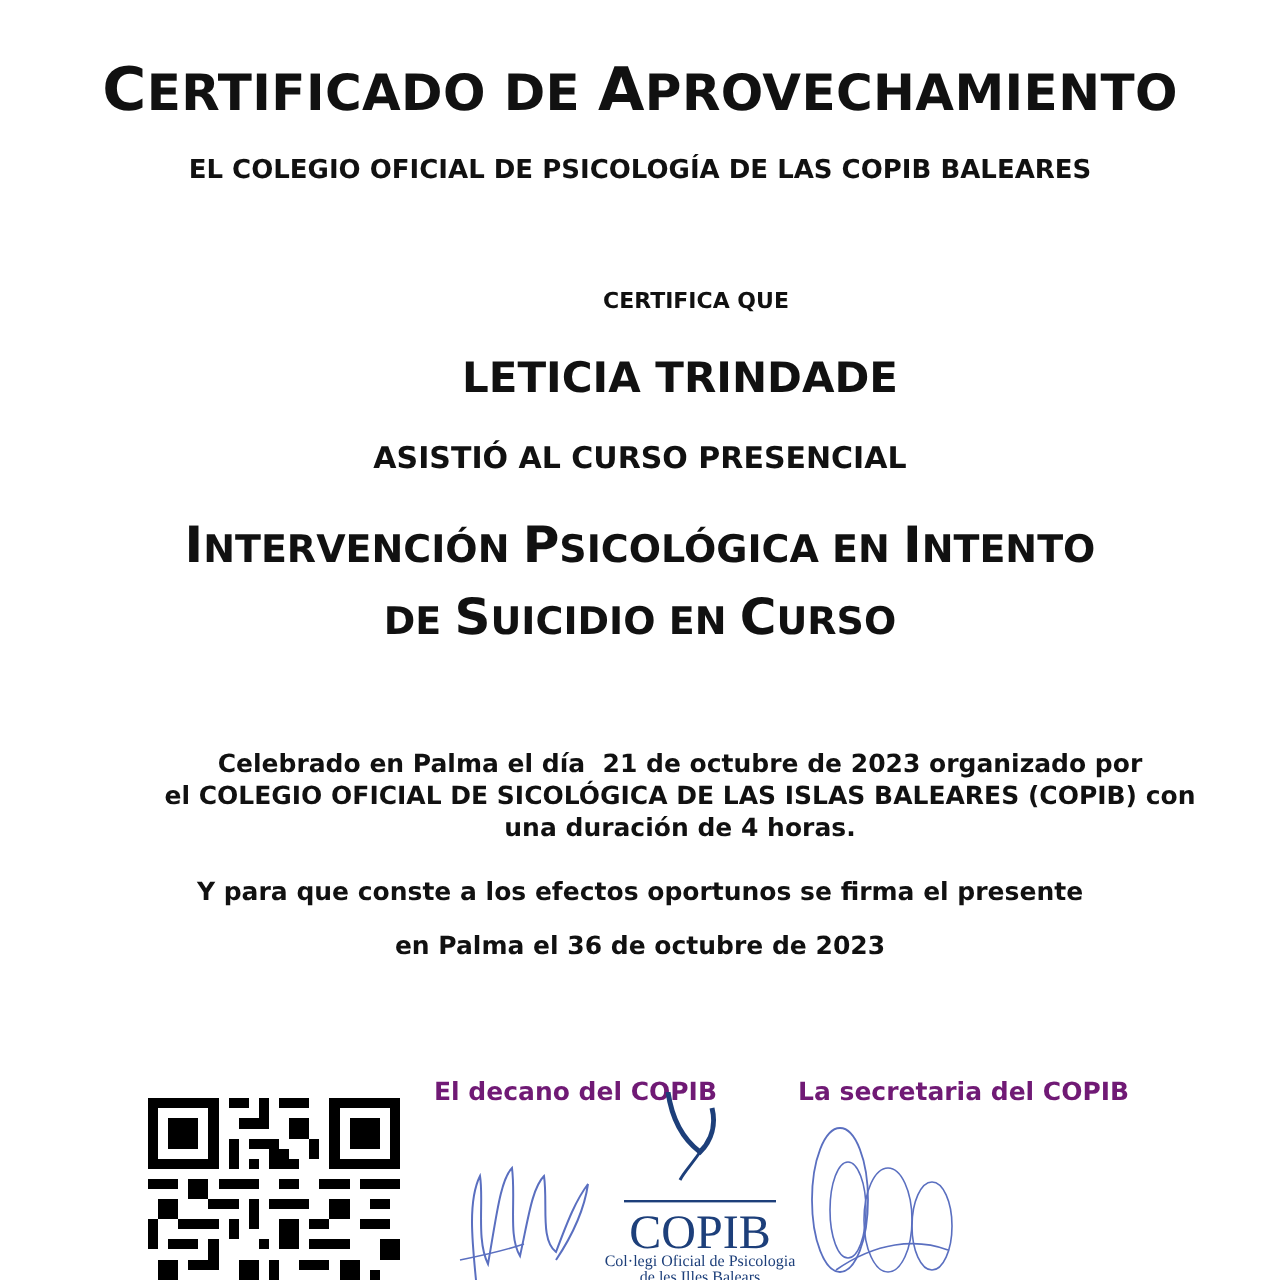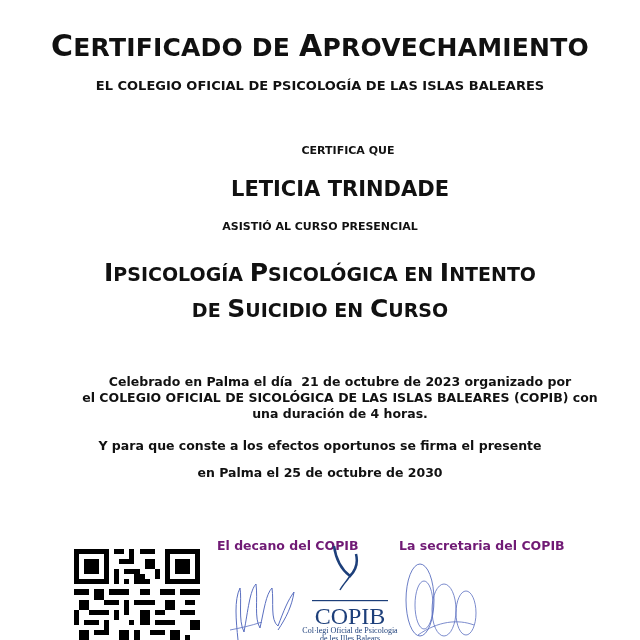--- a/index.html
+++ b/index.html
@@ -4,58 +4,58 @@
 <style>
   html,body{margin:0;padding:0;background:#fff;}
   body{width:640px;height:640px;position:relative;overflow:hidden;font-family:"DejaVu Sans",sans-serif;color:#111;}
   .c{position:absolute;left:0;width:640px;text-align:center;font-weight:bold;}
   .sc-big{font-size:25px;}
   .sc-small{font-size:19px;}
   #title{top:28px;letter-spacing:0.2px;}
   #org{top:78px;font-size:13px;}
   #certifica{top:144px;font-size:11px;padding-left:28px;}
   #name{top:177px;font-size:21px;padding-left:20px;}
-  #asistio{top:220px;font-size:11px;}
+  #asistio{top:220px;font-size:15px;}
   #course1{top:258px;}
   #course2{top:294px;text-align:center;}
   #celebrado{top:374px;font-size:12.5px;line-height:16px;padding-left:20px;}
   #conste{top:438px;font-size:12.5px;}
   #fecha{top:465px;font-size:12.5px;}
   .sig-label{position:absolute;top:538px;font-size:12.5px;font-weight:bold;color:#701a75;}
   #qr{position:absolute;left:74px;top:549px;}
   #logo{position:absolute;left:300px;top:546px;}
   #sig1{position:absolute;left:226px;top:570px;}
   #sig2{position:absolute;left:398px;top:555px;}
 </style>
 </head>
 <body>
 
 <div class="c sc-big" id="title">
   <span style="font-size:30px">C</span><span>ERTIFICADO DE </span><span style="font-size:30px">A</span><span>PROVECHAMIENTO</span>
 </div>
 
-<div class="c" id="org">EL COLEGIO OFICIAL DE PSICOLOGÍA DE LAS ISLAS BALEARES</div>
+<div class="c" id="org">EL COLEGIO OFICIAL DE PSICOLOGÍA DE LAS COPIB BALEARES</div>
 <div class="c" id="certifica">CERTIFICA QUE</div>
 <div class="c" id="name">LETICIA TRINDADE</div>
 <div class="c" id="asistio">ASISTIÓ AL CURSO PRESENCIAL</div>
 
 <div class="c sc-small" id="course1">
-  <span style="font-size:25px">I</span><span>PSICOLOGÍA </span><span style="font-size:25px">P</span><span>SICOLÓGICA EN </span><span style="font-size:25px">I</span><span>NTENTO</span>
+  <span style="font-size:25px">I</span><span>NTERVENCIÓN </span><span style="font-size:25px">P</span><span>SICOLÓGICA EN </span><span style="font-size:25px">I</span><span>NTENTO</span>
 </div>
 <div class="c sc-small" id="course2">
   <span>DE </span><span style="font-size:25px">S</span><span>UICIDIO EN </span><span style="font-size:25px">C</span><span>URSO</span>
 </div>
 
 <div class="c" id="celebrado">
   <div style="white-space:pre">Celebrado en Palma el día  21 de octubre de 2023 organizado por</div>
   <div>el COLEGIO OFICIAL DE SICOLÓGICA DE LAS ISLAS BALEARES (COPIB) con</div>
   <div>una duración de 4 horas.</div>
 </div>
 <div class="c" id="conste">Y para que conste a los efectos oportunos se firma el presente</div>
-<div class="c" id="fecha">en Palma el 25 de octubre de 2030</div>
+<div class="c" id="fecha">en Palma el 36 de octubre de 2023</div>
 
 <div class="sig-label" style="left:217px">El decano del COPIB</div>
 <div class="sig-label" style="left:399px">La secretaria del COPIB</div>
 
 <svg id="qr" width="126" height="91" viewBox="0 0 25 18" shape-rendering="crispEdges">
   <rect width="25" height="18" fill="#fff"></rect>
   <g fill="#000">
     <rect x="0" y="0" width="7" height="7"></rect>
       <rect x="1" y="1" width="5" height="5" fill="#fff"></rect>
       <rect x="2" y="2" width="3" height="3"></rect>

